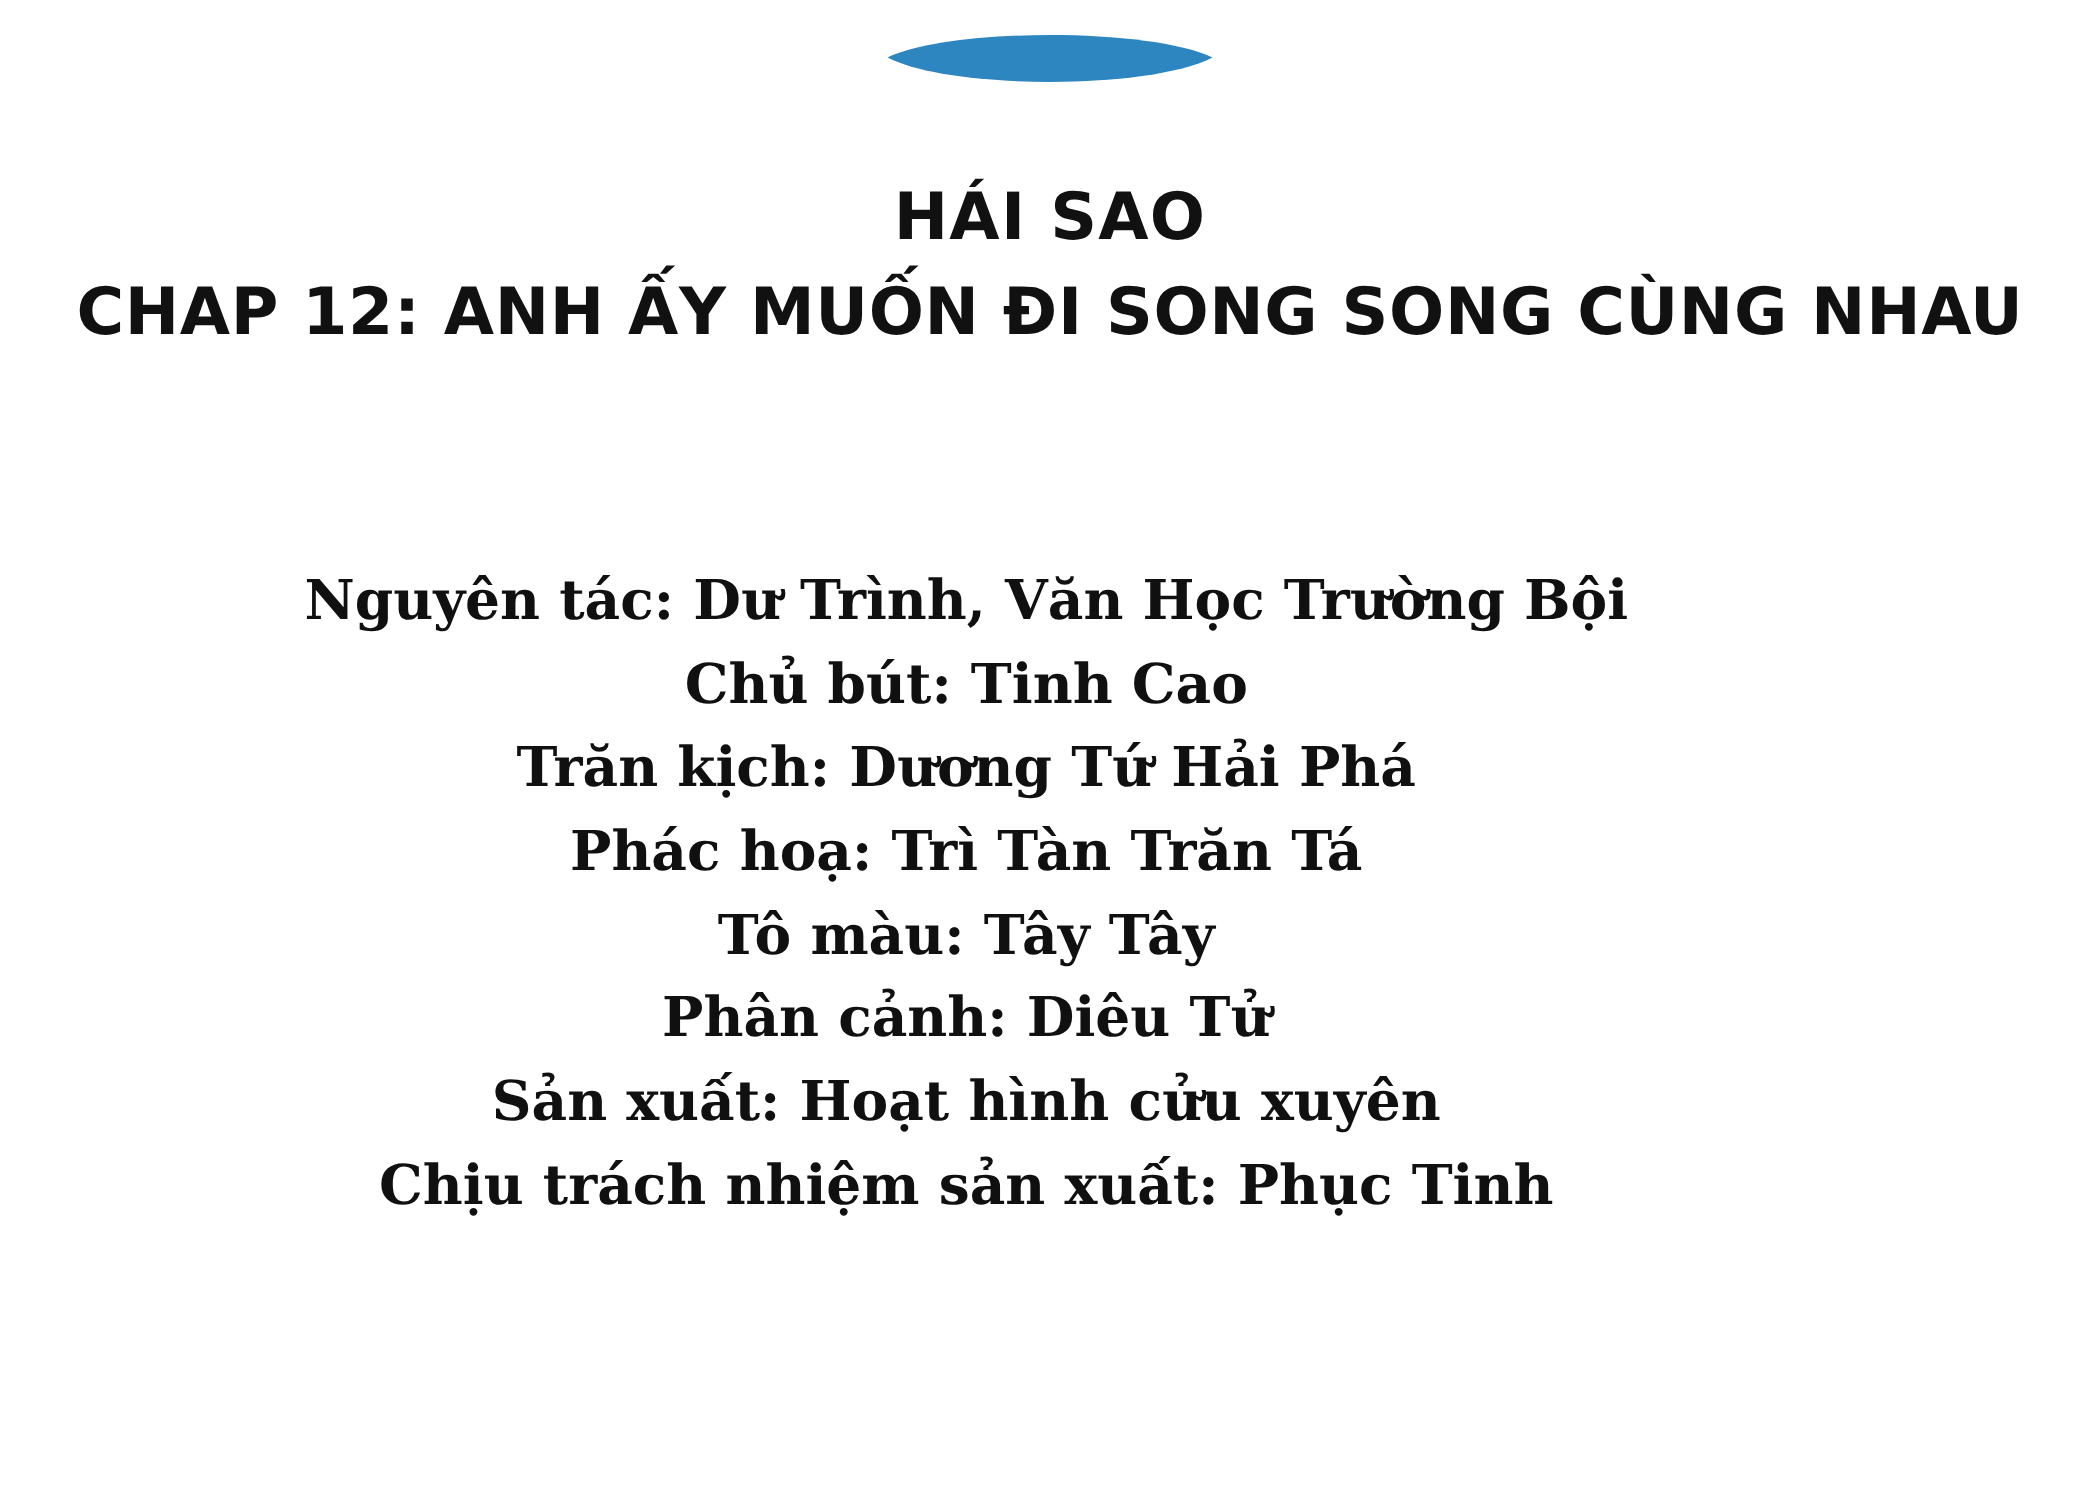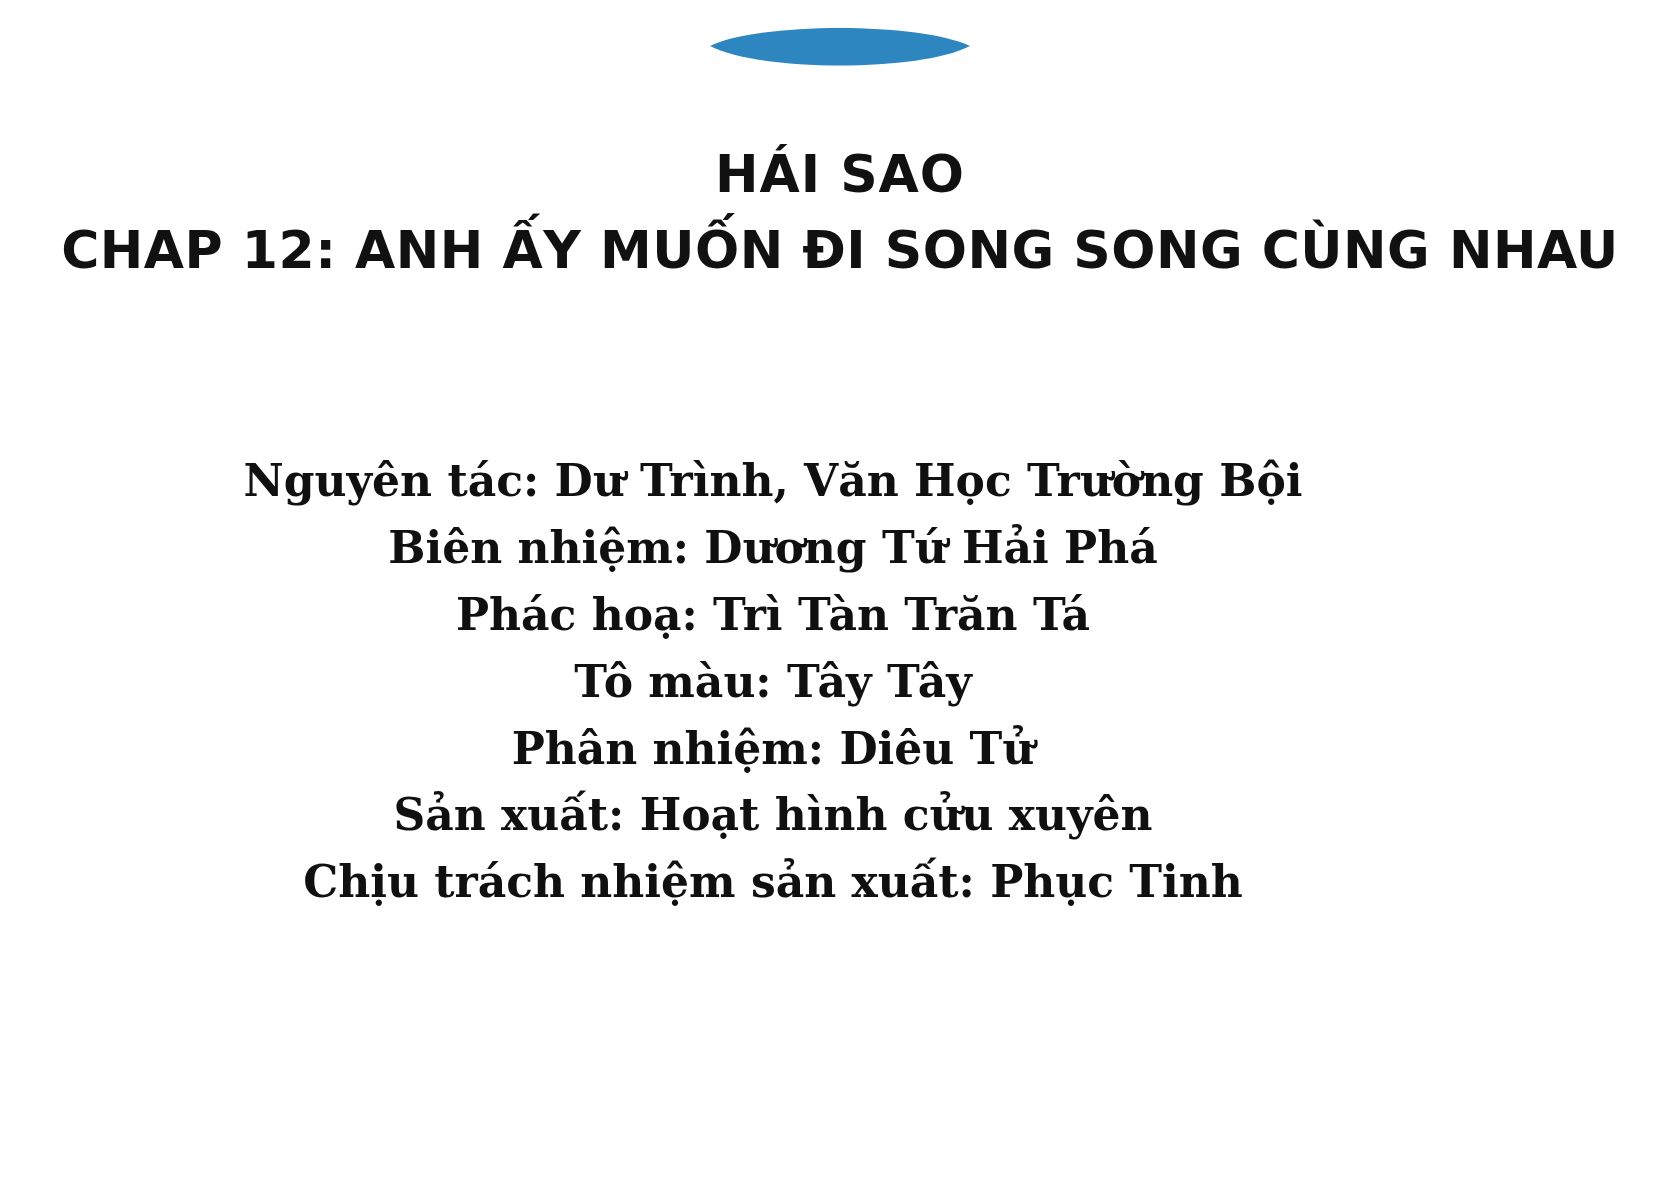--- a/index.html
+++ b/index.html
@@ -93,21 +93,22 @@
     </svg>
   </div>
 
   <div class="title-block">
     <h1 class="title-main">HÁI SAO</h1>
     <h2 class="title-sub">CHAP 12: ANH ẤY MUỐN ĐI SONG SONG CÙNG NHAU</h2>
   </div>
 
   <div class="credits">
     <div class="credit-line">Nguyên tác: Dư Trình, Văn Học Trường Bội</div>
-    <div class="credit-line">Biên nhiệm: Dương Tứ Hải Phá</div>
+    <div class="credit-line">Chủ bút: Tinh Cao</div>
+    <div class="credit-line">Trăn kịch: Dương Tứ Hải Phá</div>
     <div class="credit-line">Phác hoạ: Trì Tàn Trăn Tá</div>
     <div class="credit-line">Tô màu: Tây Tây</div>
-    <div class="credit-line">Phân nhiệm: Diêu Tử</div>
+    <div class="credit-line">Phân cảnh: Diêu Tử</div>
     <div class="credit-line">Sản xuất: Hoạt hình cửu xuyên</div>
     <div class="credit-line">Chịu trách nhiệm sản xuất: Phục Tinh</div>
   </div>
 
 </div>
 
 </body></html>

